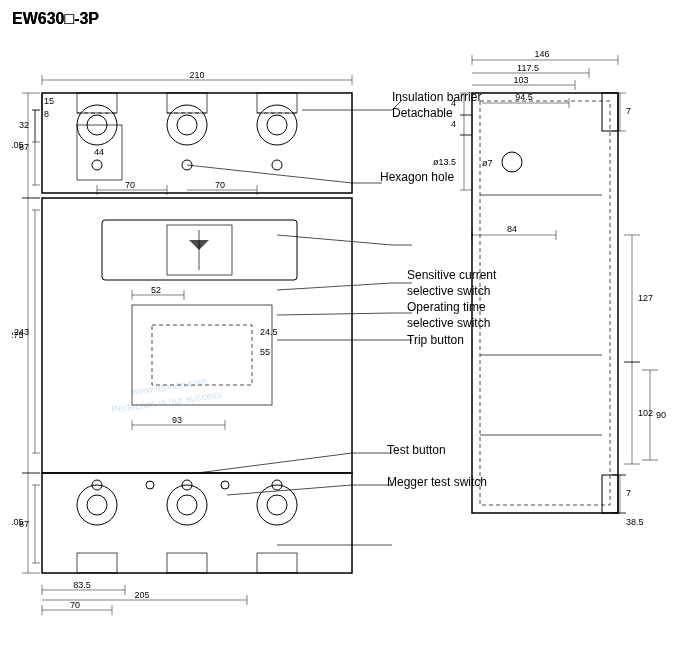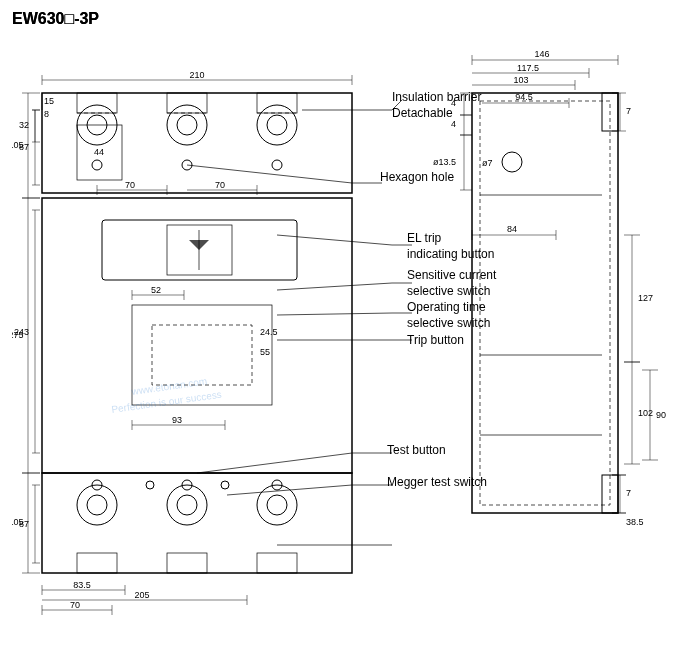--- a/index.html
+++ b/index.html
@@ -321,23 +321,20 @@
     </svg>
 
     <div class="label" style="top:55px; left:380px;">
       <span>Insulation barrier<br>Detachable</span>
     </div>
 
     <div class="label" style="top:135px; left:368px;">
       <span>Hexagon hole</span>
     </div>
 
-    <div class="label" style="top:196px; left:395px;">
-      <span>EL trip<br>indicating button</span>
-    </div>
 
     <div class="label" style="top:233px; left:395px;">
       <span>Sensitive current<br>selective switch</span>
     </div>
 
     <div class="label" style="top:265px; left:395px;">
       <span>Operating time<br>selective switch</span>
     </div>
 
     <div class="label" style="top:298px; left:395px;">

